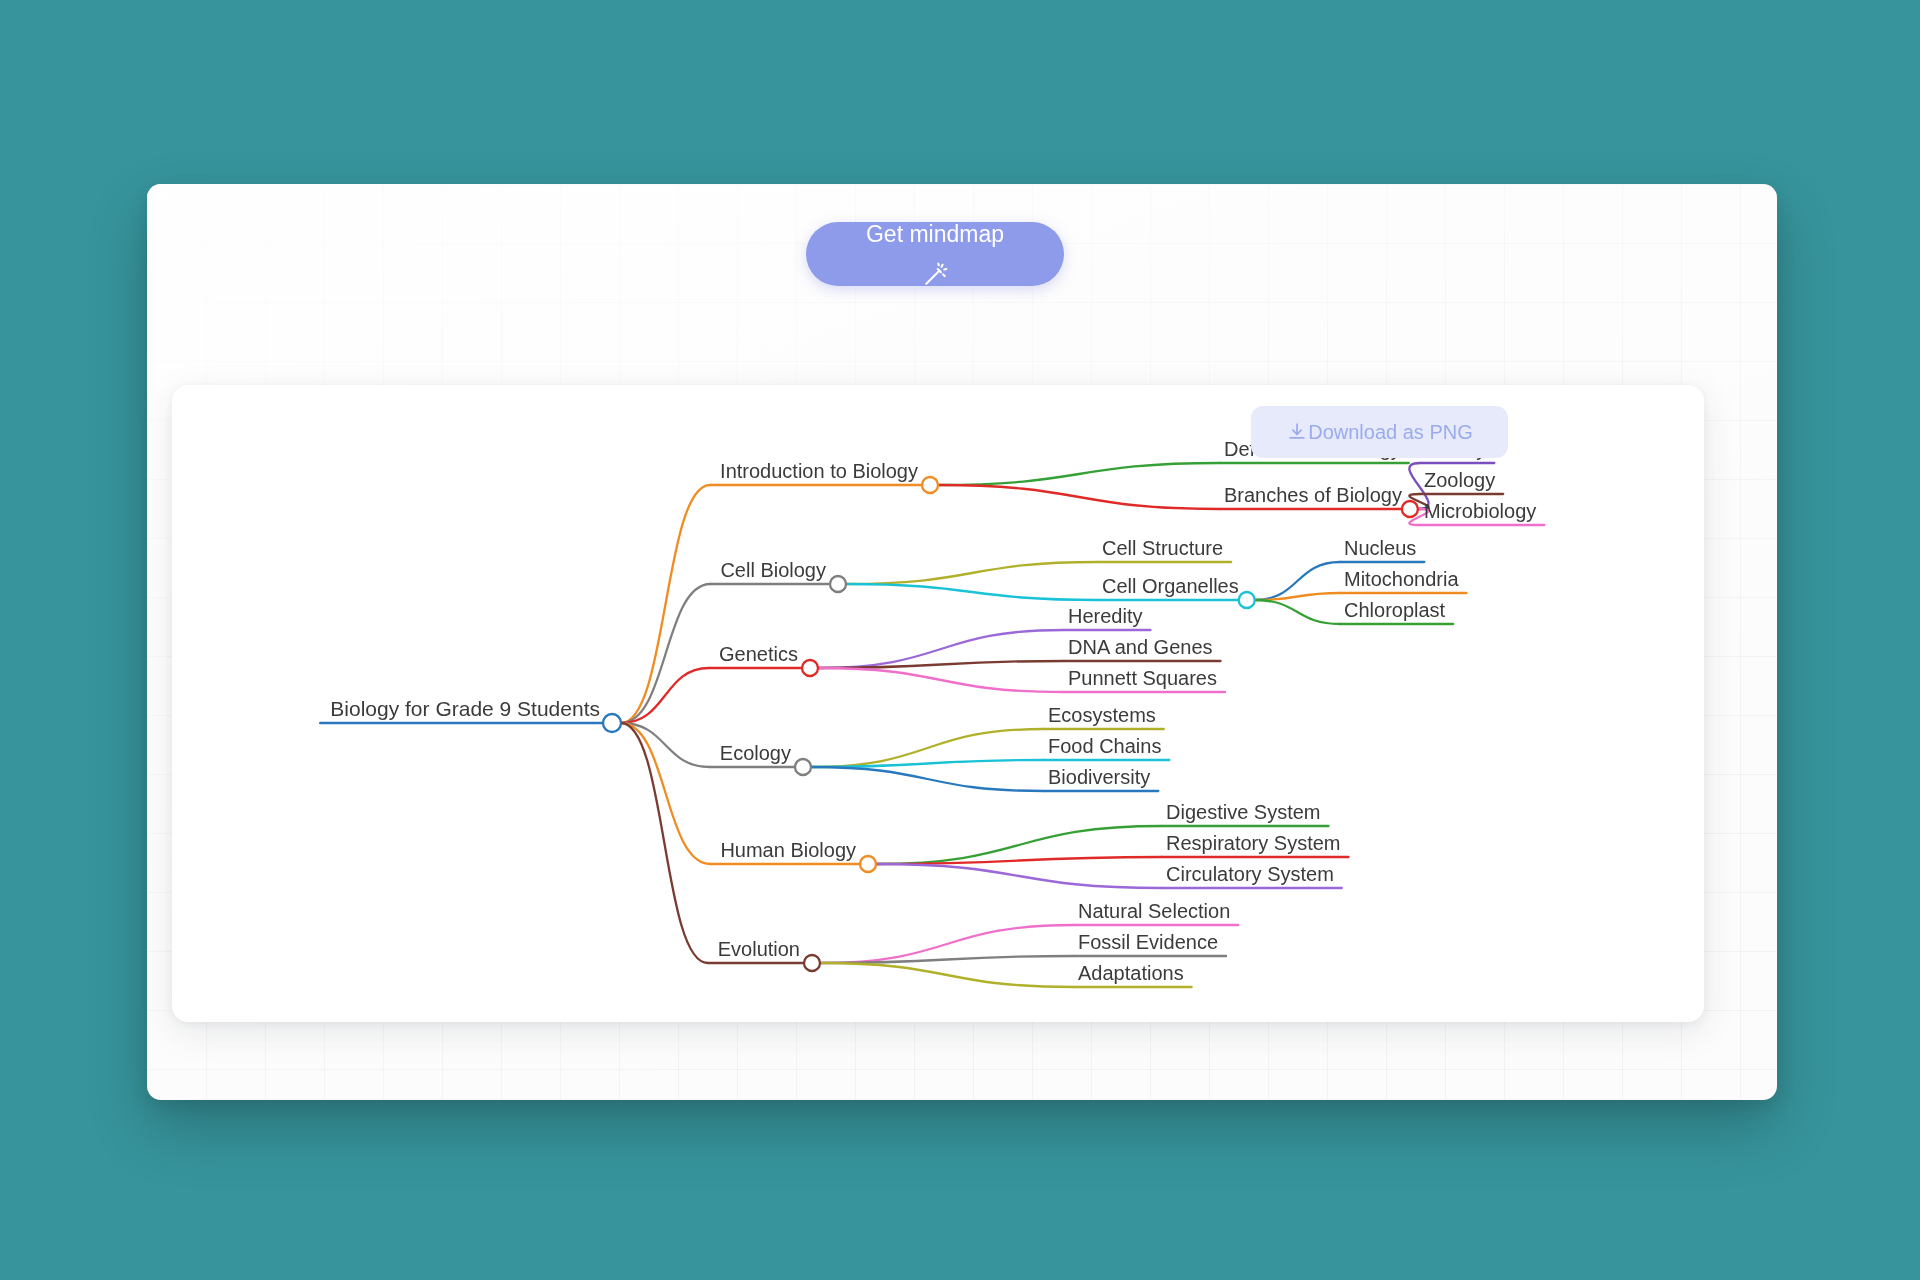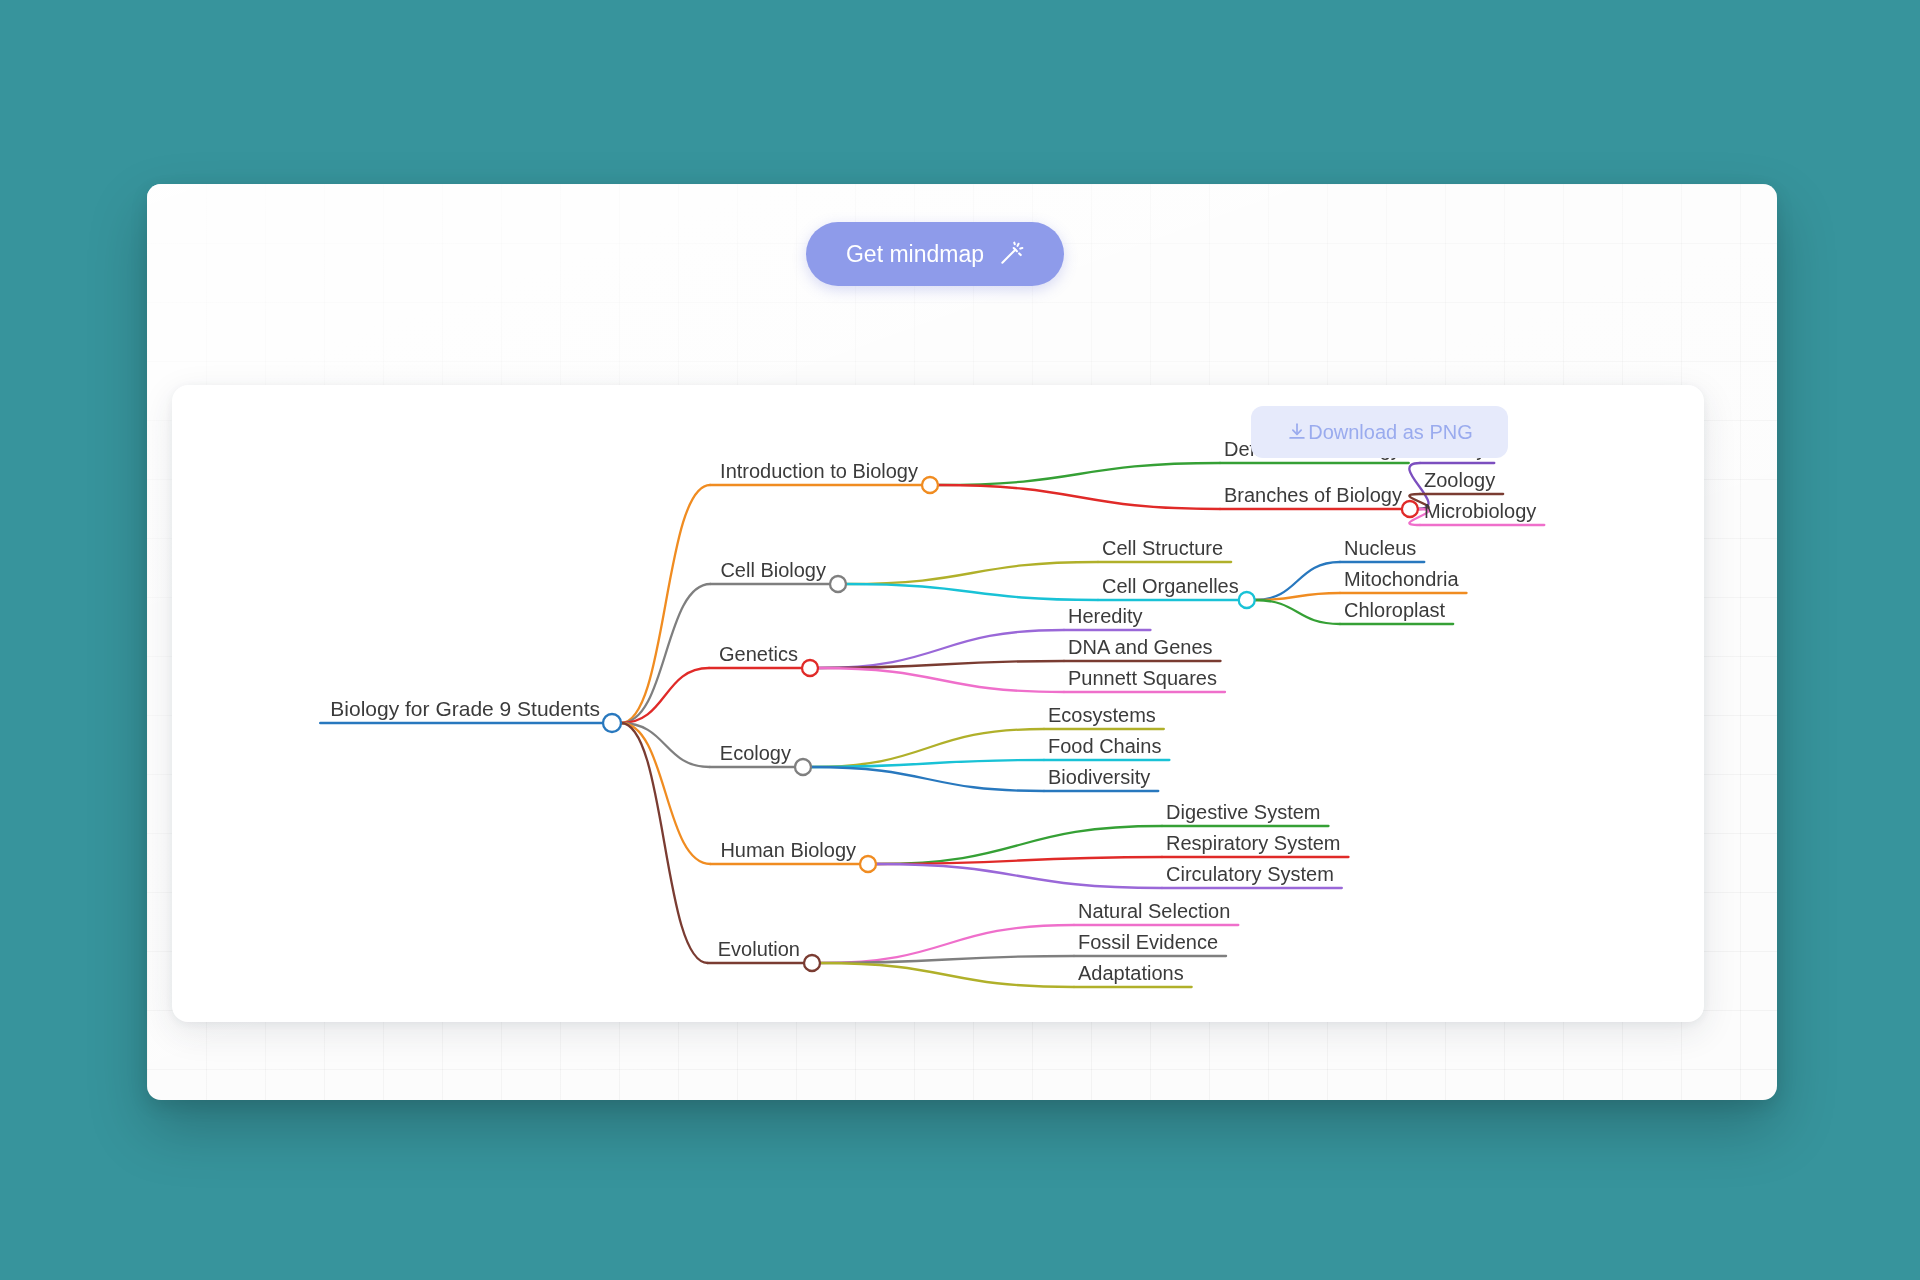--- a/index.html
+++ b/index.html
@@ -49,20 +49,21 @@
     background: #8e9bea;
     color: #ffffff;
     font-size: 23px;
     font-family: "Liberation Sans", sans-serif;
     display: flex;
     align-items: center;
     justify-content: center;
     gap: 14px;
     cursor: pointer;
     box-shadow: 0 4px 14px rgba(100,110,220,0.25);
+    flex-direction: column;
   }
   #generate-button .wand { display: flex; align-items: center; }
 
   
   #mindmap-card {
     position: absolute;
     left: 172px;
     top: 385px;
     width: 1532px;
     height: 637px;

